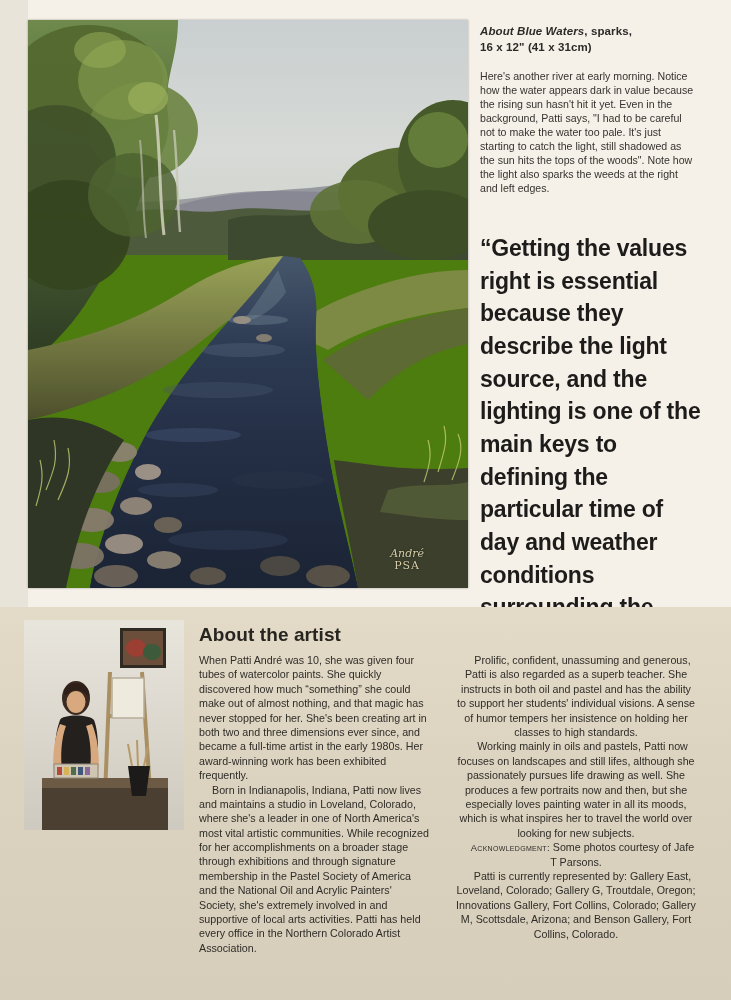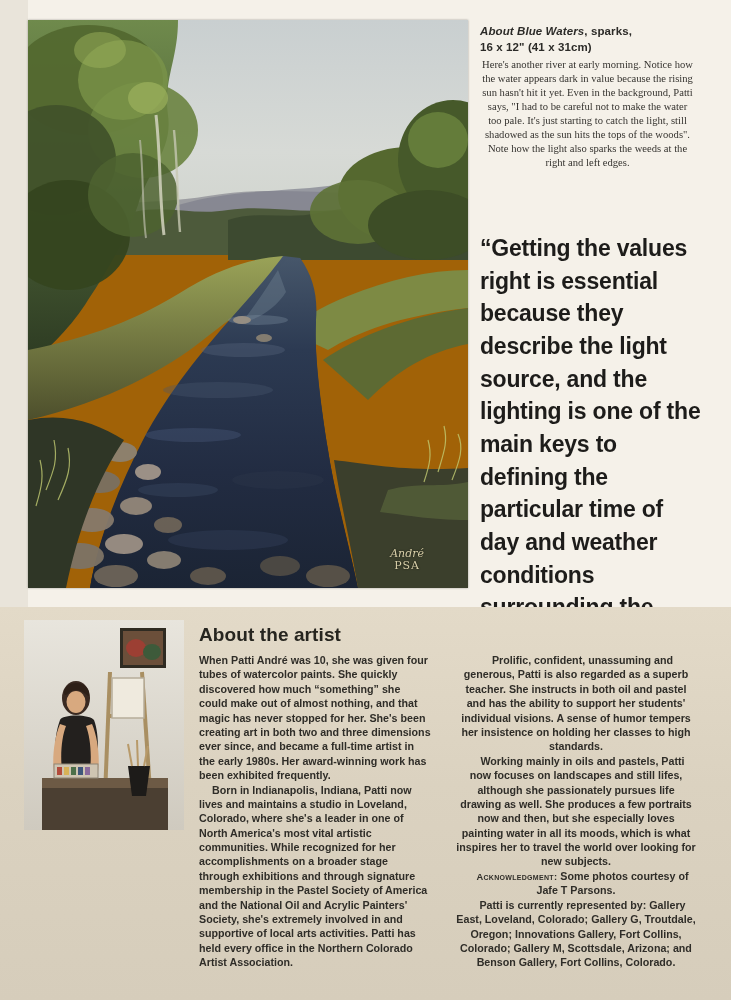--- a/index.html
+++ b/index.html
@@ -36,21 +36,21 @@
     background: #e9e4da;
   }
 
   
   .painting {
     position: absolute;
     left: 28px;
     top: 20px;
     width: 440px;
     height: 568px;
-    background: #a16207;
+    background: #4d7c0f;
     overflow: hidden;
     box-shadow: 0 0 2px rgba(0,0,0,0.35);
   }
   .painting svg { display: block; }
   .signature {
     position: absolute;
     right: 44px;
     bottom: 16px;
     color: #d8cfa8;
     font-family: "DejaVu Serif", serif;
@@ -78,26 +78,25 @@
     font-size: 11.5px;
     font-weight: bold;
     color: #2c2b28;
     line-height: 1.35;
     letter-spacing: 0.1px;
   }
   .caption-title .ital {
     font-style: italic;
   }
   .caption-body {
-    margin-top: 3px;
+    margin-top: 15px;
     font-size: 10.6px;
     line-height: 1.32;
     color: #35332f;
-    text-align: center;
-    font-family: Liberation Serif, serif;
+    text-align: left;
   }
 
   
   .pullquote {
     position: absolute;
     left: 480px;
     top: 232px;
     width: 225px;
     font-family: "Liberation Sans", sans-serif;
     font-weight: bold;
@@ -149,21 +148,20 @@
   }
   .col {
     position: absolute;
     font-size: 10.7px;
     line-height: 1.345;
     color: #2f2d28;
   }
   .col p {
     margin: 0;
     text-indent: 13px;
-    font-weight: bold;
   }
   .col p.noindent {
     text-indent: 0;
   }
   .col-left {
     left: 199px;
     top: 46px;
     width: 232px;
   }
   .col-right {

